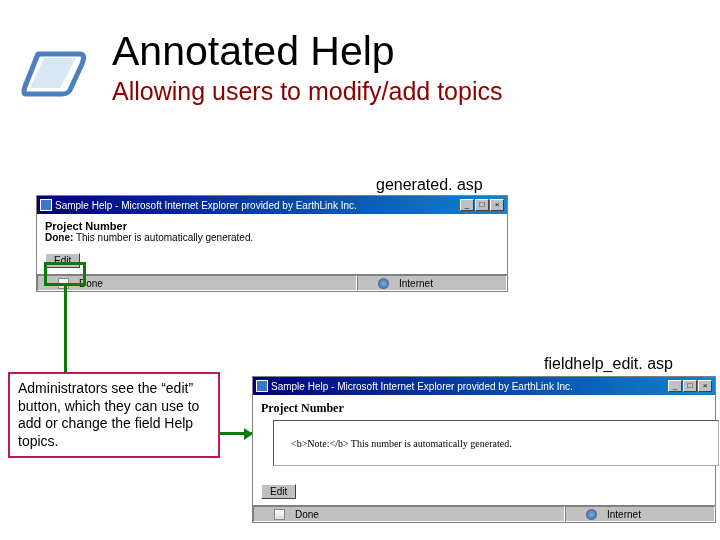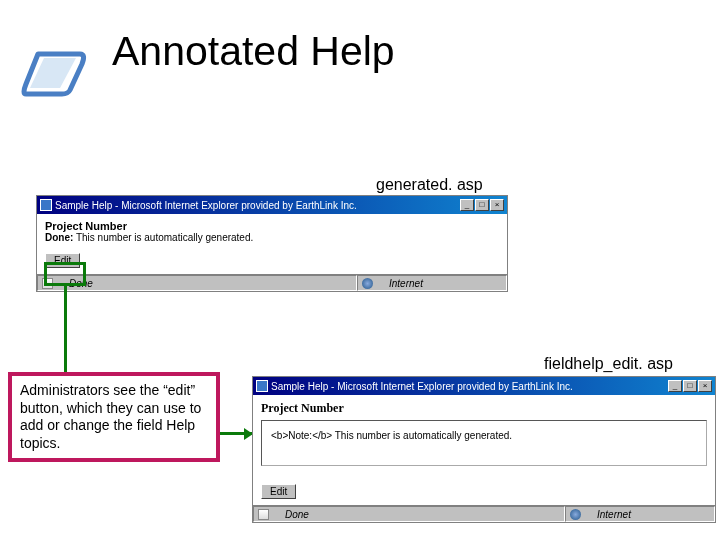--- a/index.html
+++ b/index.html
@@ -106,47 +106,46 @@
   .statusbar {
     background: #c0c0c0;
     border-top: 1px solid #808080;
     display: flex;
     height: 17px;
     font-size: 10px;
   }
   .statuscell {
     border: 1px solid;
     border-color: #808080 #fff #fff #808080;
-    padding: 1px 4px;
+    padding: 1px 20px;
     display: flex;
     align-items: center;
-    gap: 16px;
-    font-style: italic;
+    gap: 10px;
   }
   .statuscell.grow { flex: 1; }
   .si { width:11px; height:11px; }
   .si-doc { background: linear-gradient(#fff,#ddd); border:1px solid #888;}
   .si-net { background: radial-gradient(#8ad, #258); border-radius:50%; }
   .textarea {
     width: 100%;
     border: 1px inset #aaa;
-    padding: 9px;
-    font-family: Liberation Sans, sans-serif;
-    font-size: 10px;
-    background: #fff;
-    color: #000;
-    margin: 4px 0 8px 0;
+    padding: 17px;
+    font-family: Liberation Serif, serif;
+    font-size: 10px;
+    background: #fff;
+    color: #000;
+    margin: 4px 0 8px 12px;
     height: 46px;
   }
   .callout {
     position: absolute;
     top: 372px;
     left: 8px;
     width: 212px;
-    border: 4px solid #be185d;
+    border: 2px solid #be185d;
     background: #fff;
     padding: 6px 8px;
     font-size: 14px;
     line-height: 1.25;
     color: #000;
   }
   .highlight {
     position: absolute;
     top: 262px;
     left: 44px;
@@ -186,20 +185,21 @@
 
 <div class="logo">
   <svg width="74" height="54" viewBox="0 0 74 54">
     <path d="M18 10 L60 10 Q66 10 62 20 L50 46 Q48 50 42 50 L6 50 Q2 50 6 40 L18 10 Z" fill="none" stroke="#4a7fc4" stroke-width="5" stroke-linejoin="round"></path>
     <path d="M24 14 L56 14 L40 44 L10 44 Z" fill="#d8e7f5"></path>
   </svg>
 </div>
 
 <div class="header">
   <div class="title">Annotated Help</div>
+  <div class="subtitle">Allowing users to modify/add topics</div>
 </div>
 
 <div class="label1">generated. asp</div>
 <div class="label2">fieldhelp_edit. asp</div>
 
 <div class="win1">
   <div class="titlebar">
     <div class="ticon"></div>
     <span>Sample Help - Microsoft Internet Explorer provided by EarthLink Inc.</span>
     <div class="spacer"></div>

